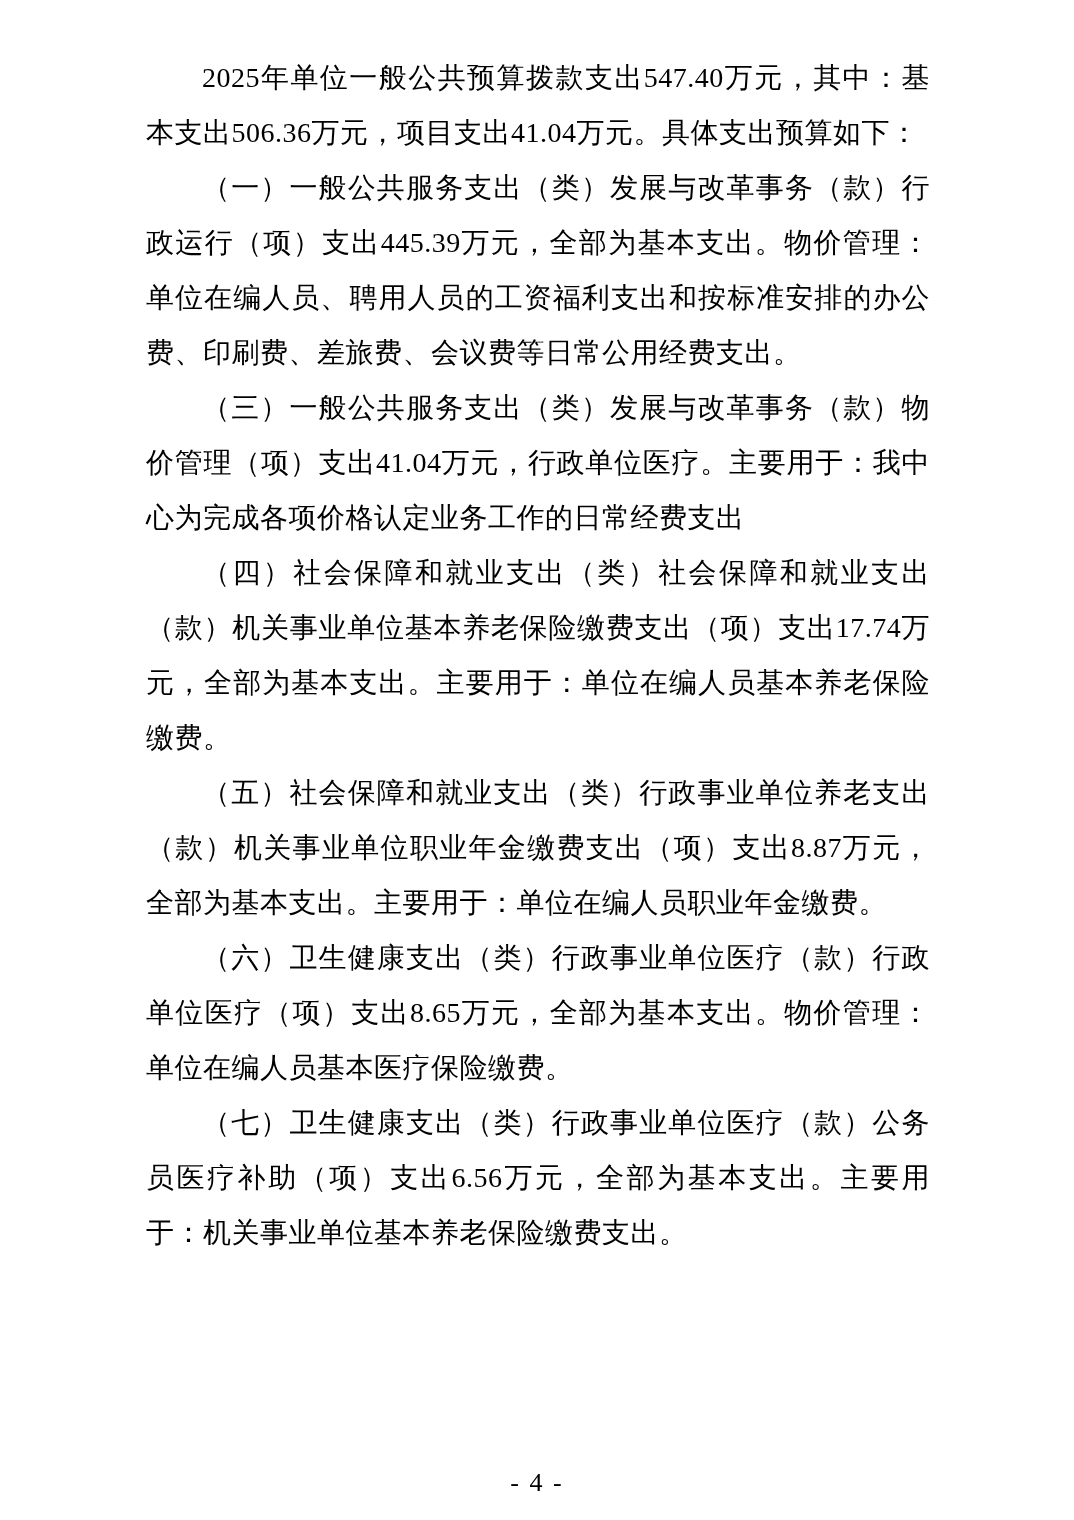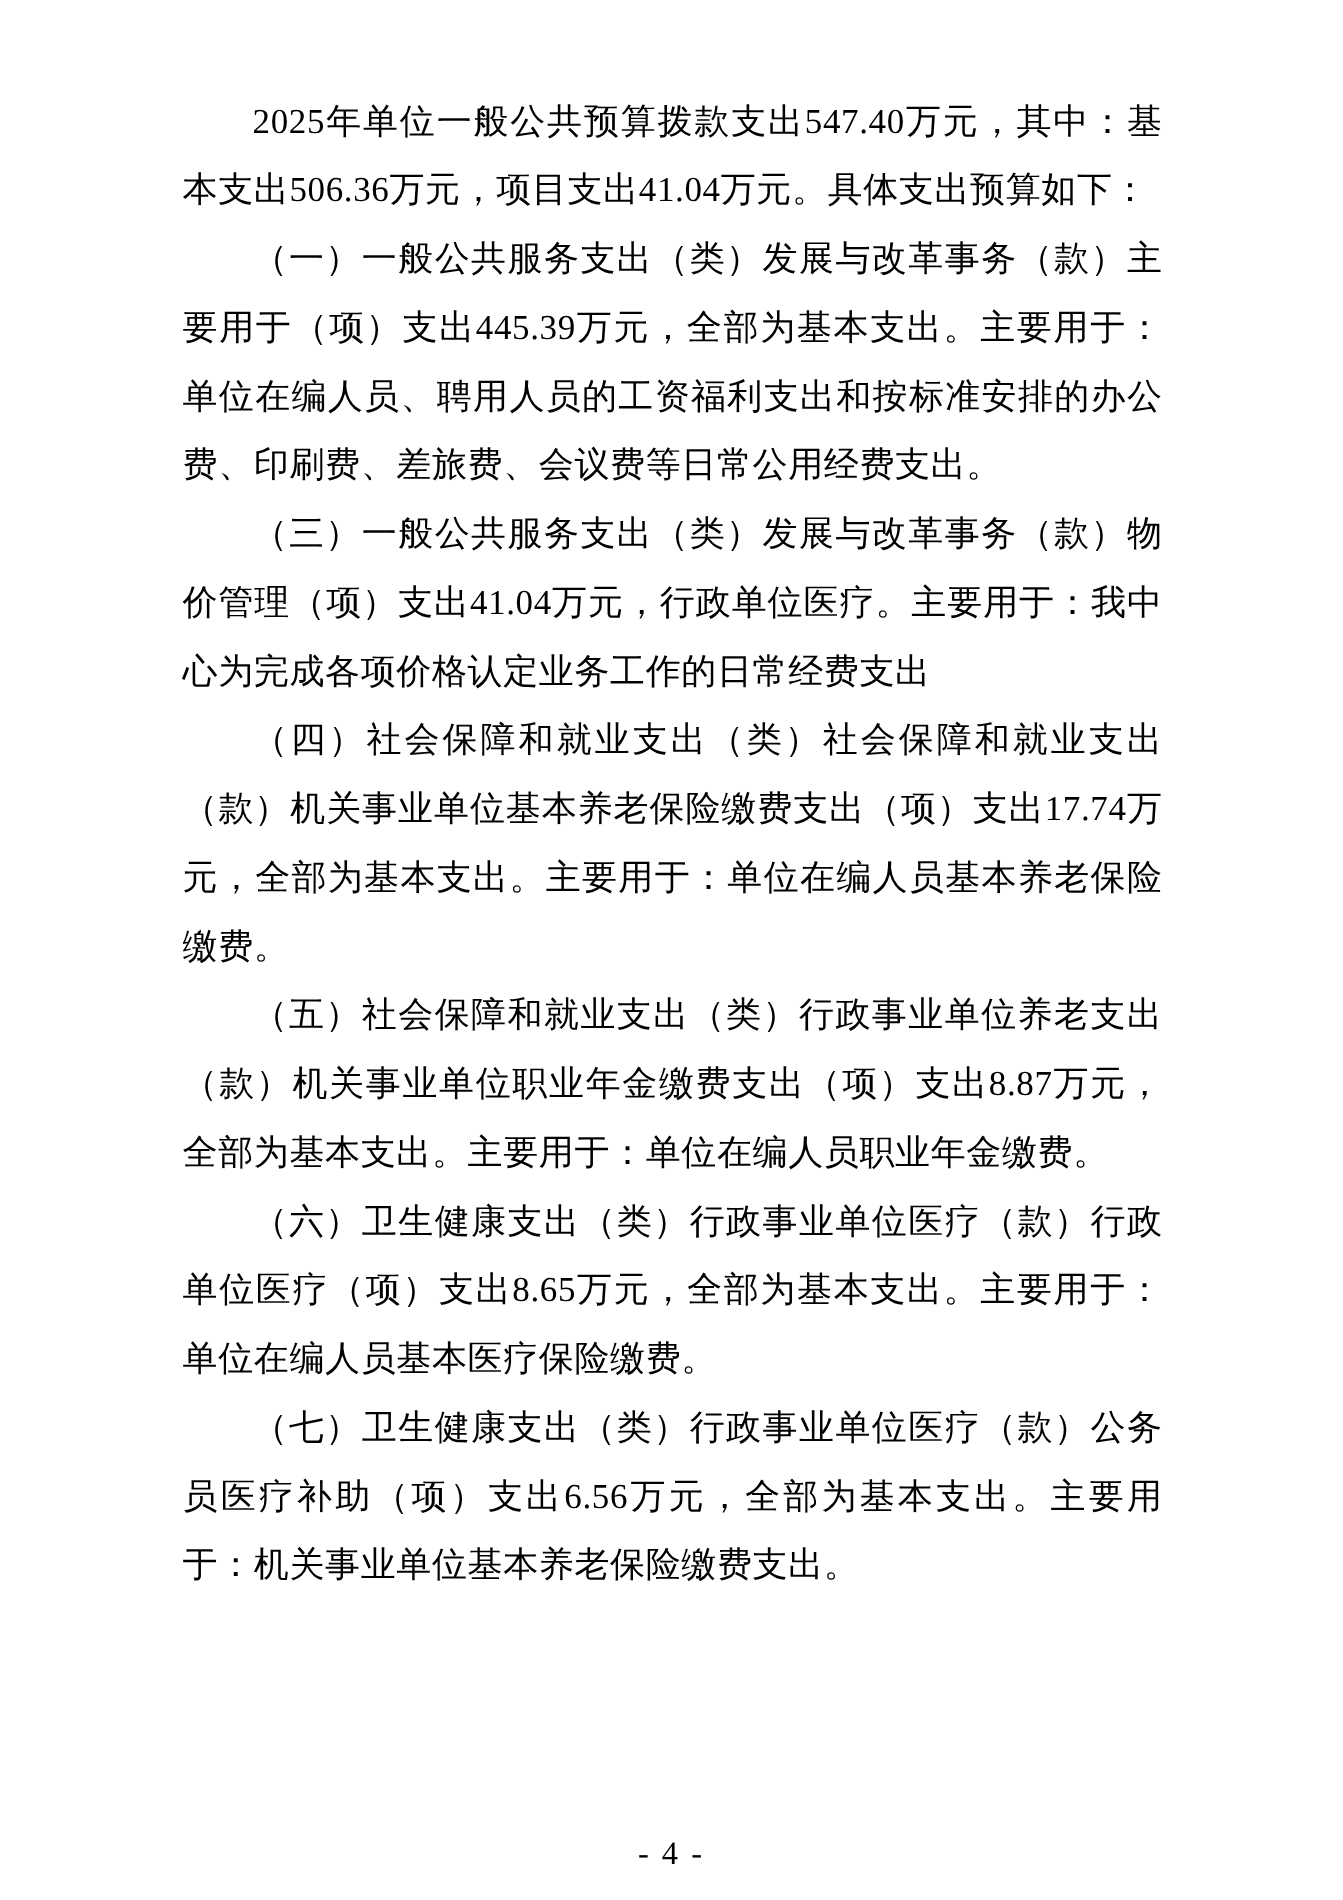--- a/index.html
+++ b/index.html
@@ -12,21 +12,21 @@
     width: 1074px;
     height: 1520px;
     background: #ffffff;
     color: #000000;
     font-family: "Liberation Serif", "DejaVu Serif", serif;
     overflow: hidden;
     box-sizing: border-box;
   }
   .doc-body {
     position: absolute;
-    top: 70px;
+    top: 50px;
     left: 146px;
     width: 784px;
   }
   .para {
     margin: 0;
     font-size: 28px;
     line-height: 55px;
     text-indent: 2em;
     text-align: justify;
     text-align-last: left;
@@ -45,21 +45,21 @@
     letter-spacing: 2px;
     color: #000000;
   }
 </style>
 </head>
 <body>
 
 <div class="doc-page">
   <div class="doc-body">
     <p class="para">2025年单位一般公共预算拨款支出547.40万元，其中：基本支出506.36万元，项目支出41.04万元。具体支出预算如下：</p>
-    <p class="para">（一）一般公共服务支出（类）发展与改革事务（款）主要用于（项）支出445.39万元，全部为基本支出。主要用于：单位在编人员、聘用人员的工资福利支出和按标准安排的办公费、印刷费、差旅费、会议费等日常公用经费支出。</p>
+    <p class="para">（一）一般公共服务支出（类）发展与改革事务（款）行政运行（项）支出445.39万元，全部为基本支出。物价管理：单位在编人员、聘用人员的工资福利支出和按标准安排的办公费、印刷费、差旅费、会议费等日常公用经费支出。</p>
     <p class="para">（三）一般公共服务支出（类）发展与改革事务（款）物价管理（项）支出41.04万元，行政单位医疗。主要用于：我中心为完成各项价格认定业务工作的日常经费支出</p>
     <p class="para">（四）社会保障和就业支出（类）社会保障和就业支出（款）机关事业单位基本养老保险缴费支出（项）支出17.74万元，全部为基本支出。主要用于：单位在编人员基本养老保险缴费。</p>
     <p class="para">（五）社会保障和就业支出（类）行政事业单位养老支出（款）机关事业单位职业年金缴费支出（项）支出8.87万元，全部为基本支出。主要用于：单位在编人员职业年金缴费。</p>
-    <p class="para">（六）卫生健康支出（类）行政事业单位医疗（款）行政单位医疗（项）支出8.65万元，全部为基本支出。主要用于：单位在编人员基本医疗保险缴费。</p>
+    <p class="para">（六）卫生健康支出（类）行政事业单位医疗（款）行政单位医疗（项）支出8.65万元，全部为基本支出。物价管理：单位在编人员基本医疗保险缴费。</p>
     <p class="para">（七）卫生健康支出（类）行政事业单位医疗（款）公务员医疗补助（项）支出6.56万元，全部为基本支出。主要用于：机关事业单位基本养老保险缴费支出。</p>
   </div>
   <div class="page-footer">- 4 -</div>
 </div>
 
 </body></html>

